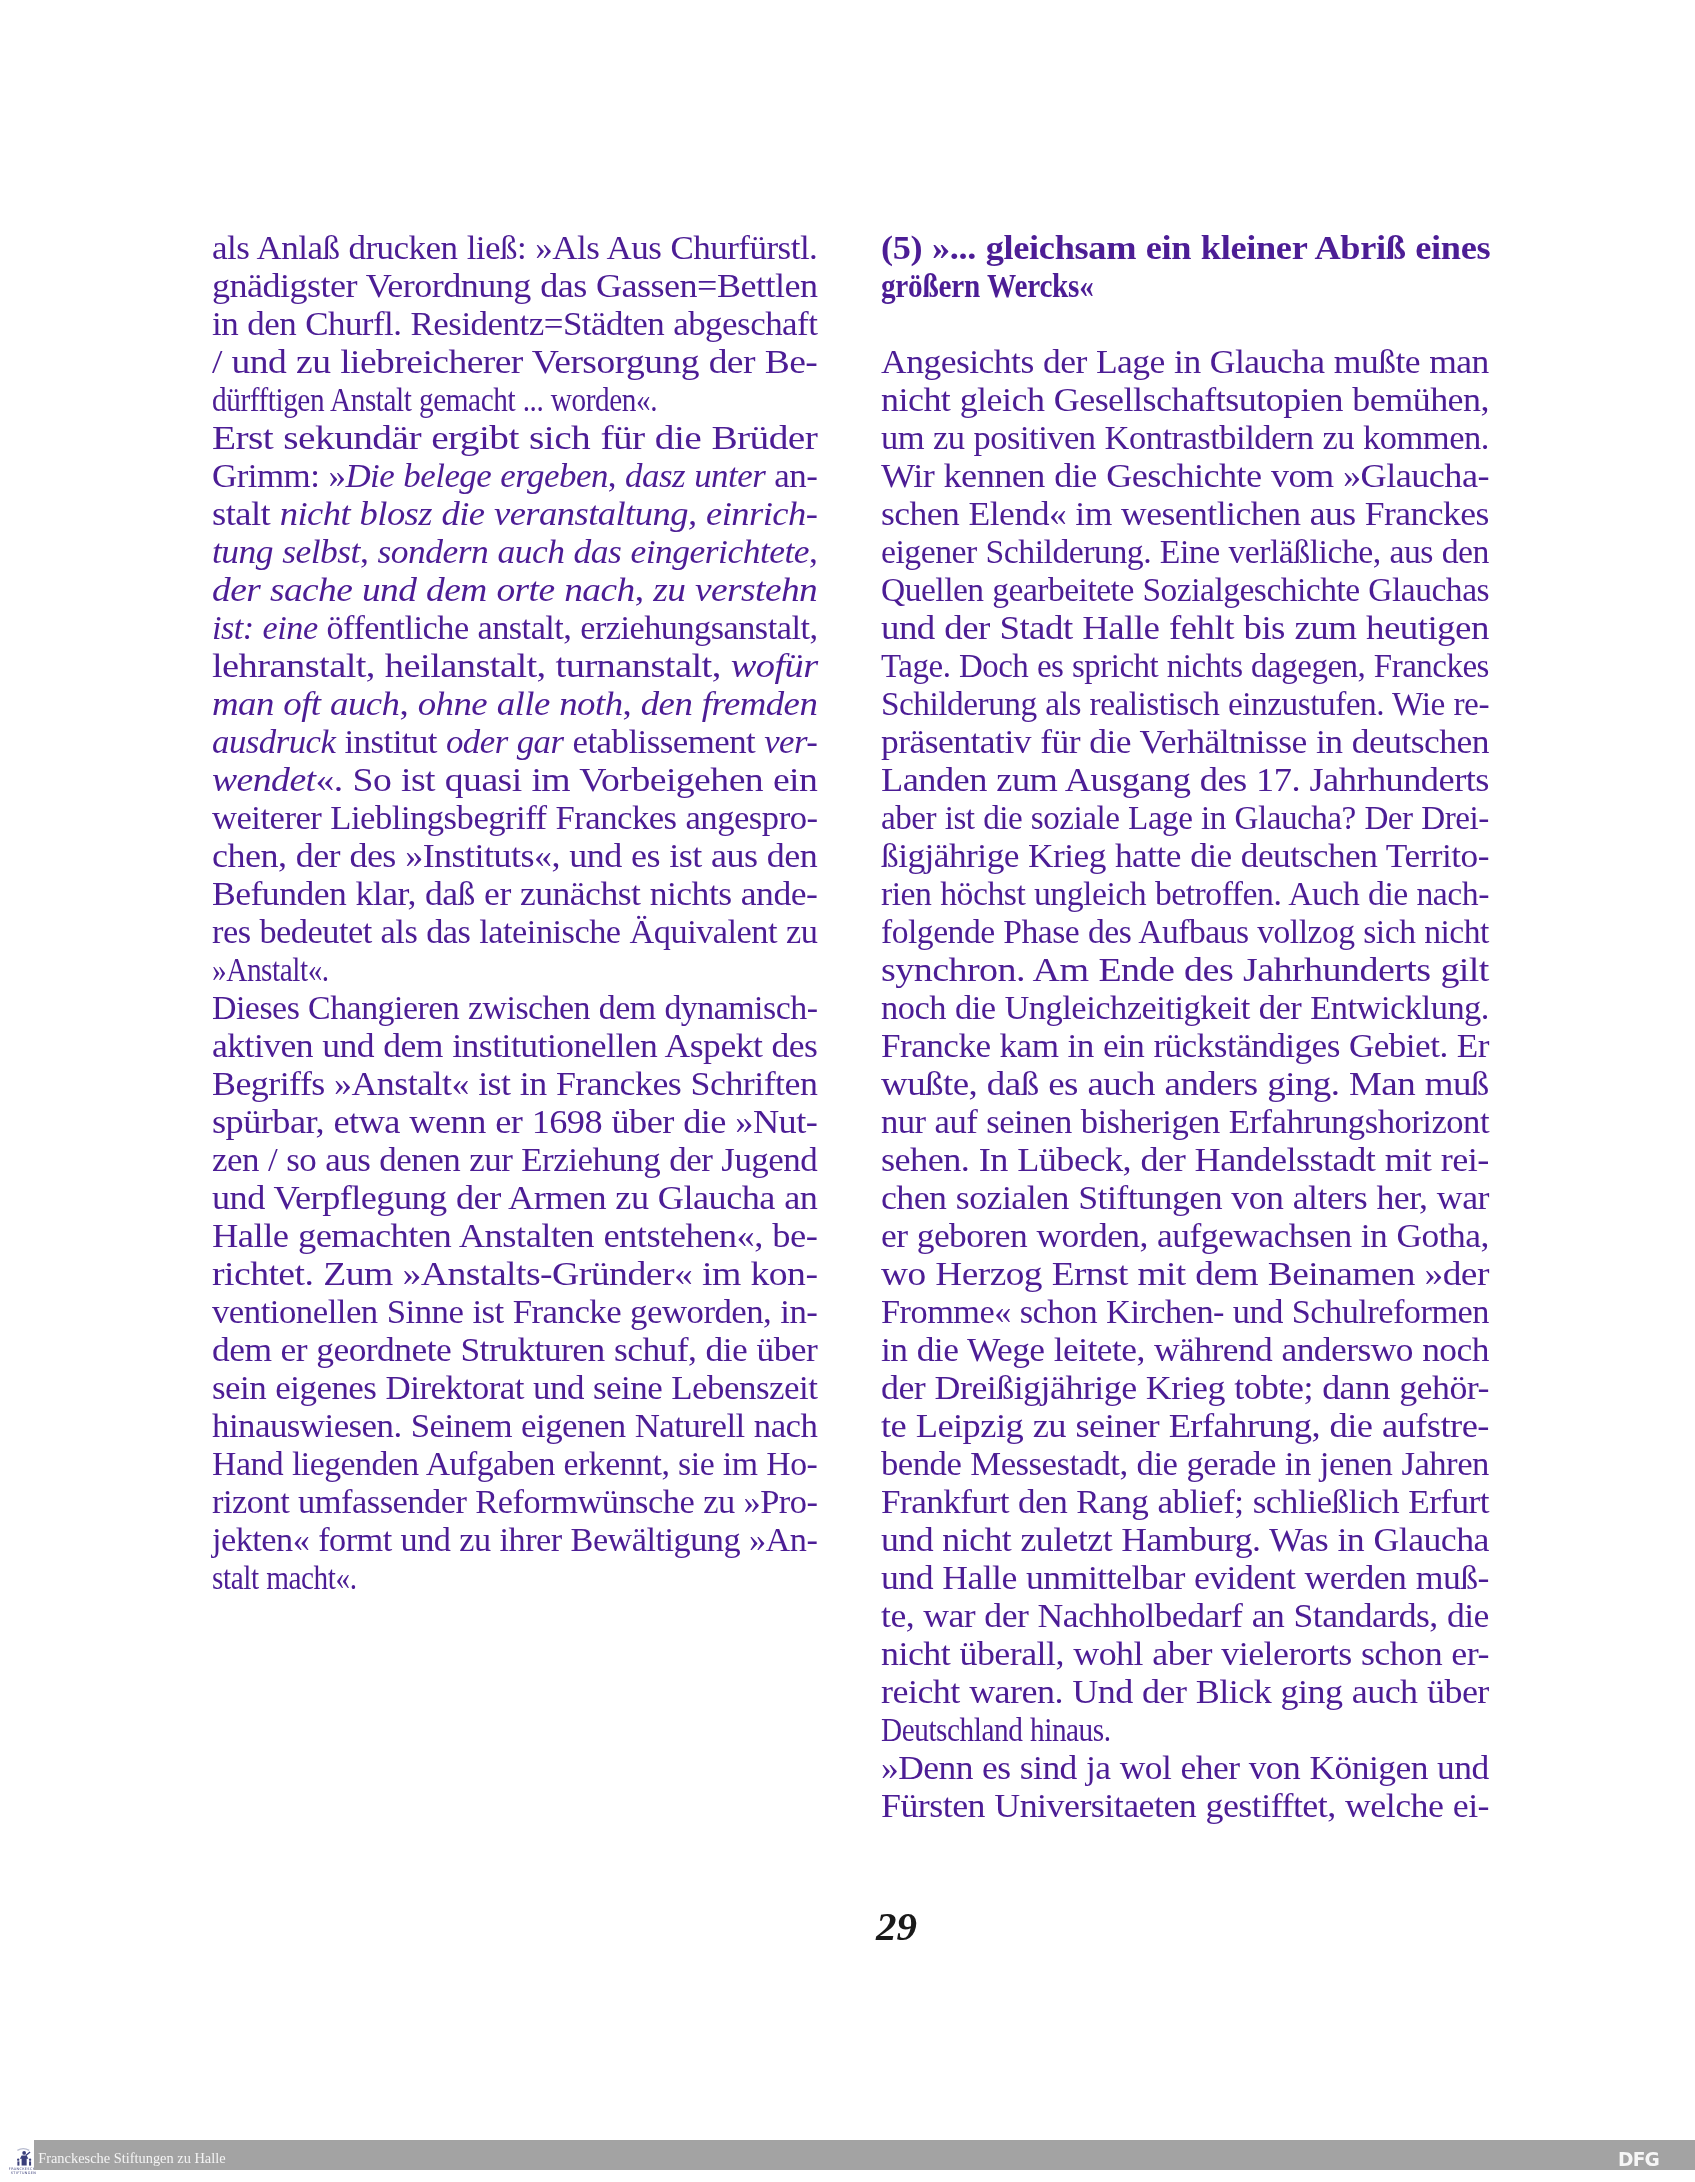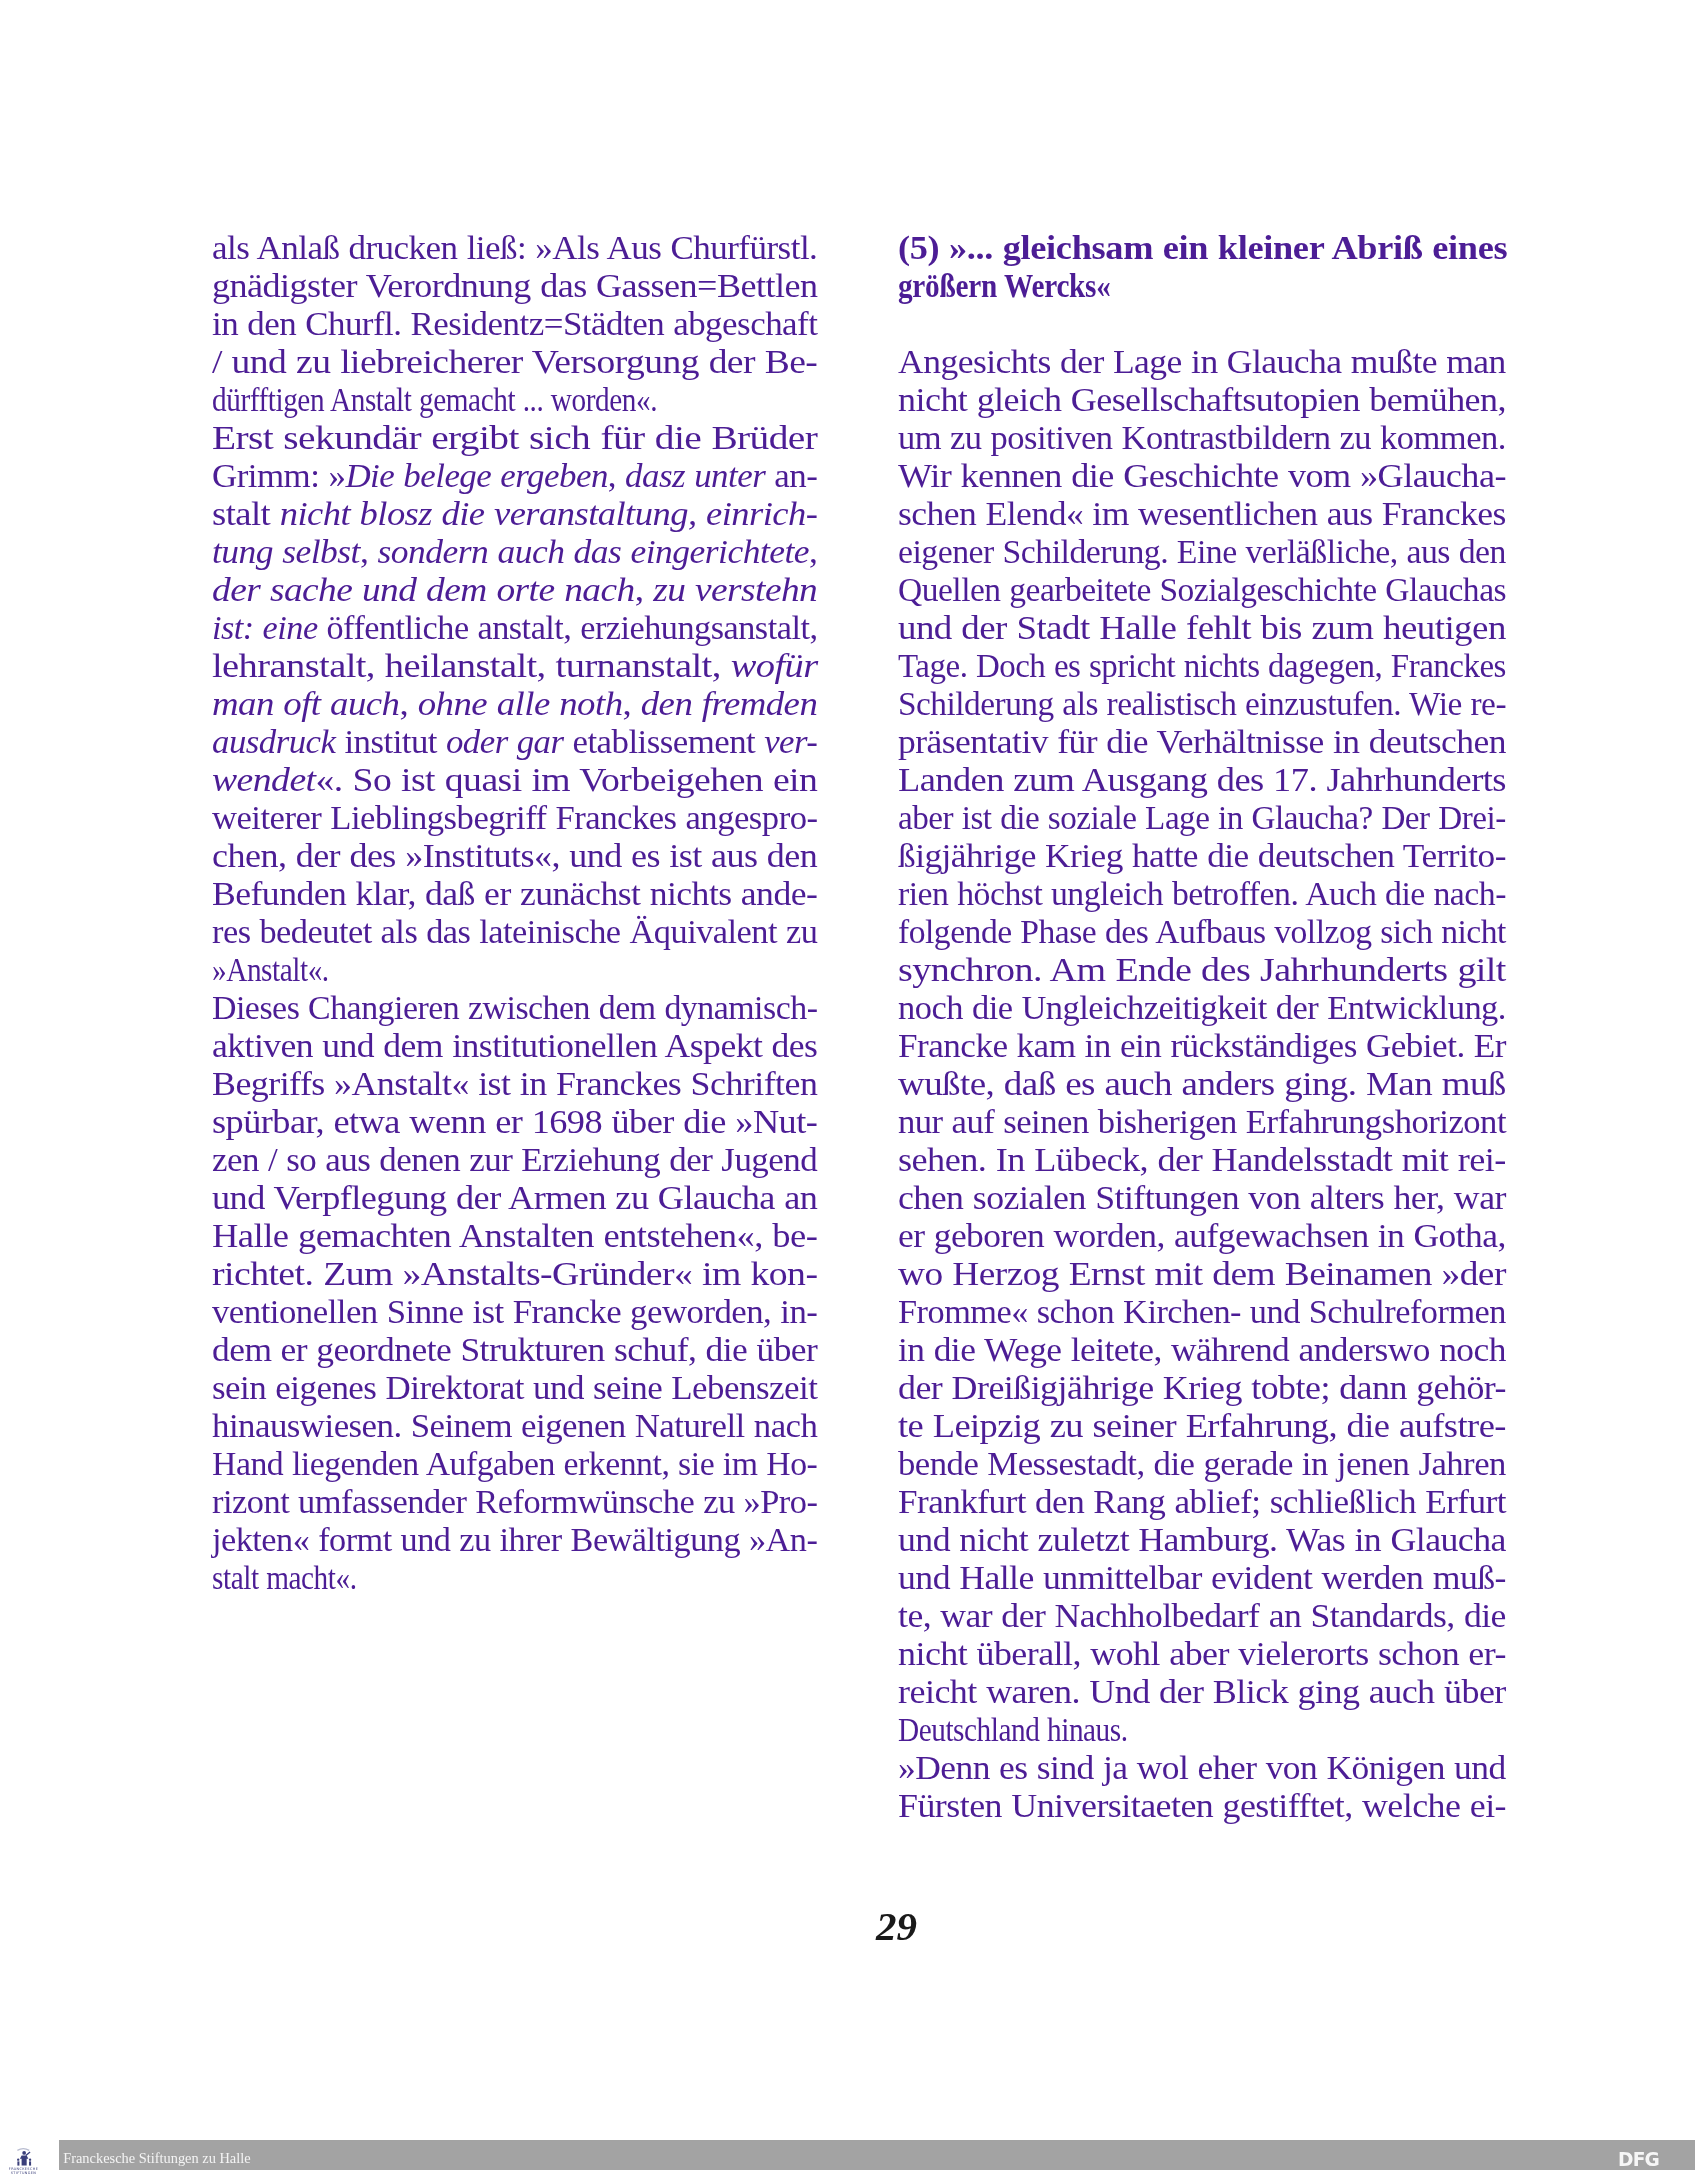--- a/index.html
+++ b/index.html
@@ -9,21 +9,21 @@
     position: absolute;
     font-family: "Liberation Serif", "DejaVu Serif", serif;
     font-size: 34px;
     line-height: 38px;
     color: #4c1d95;
     letter-spacing: -0.5px;
     word-spacing: 0.8px;
     transform-origin: left top;
   }
   .col-left { left: 212px; top: 229px; width: 603px; }
-  .col-right { left: 881px; top: 229px; width: 606px; margin-left: 17px; }
+  .col-right { left: 881px; top: 229px; width: 606px; }
   .line { display: block; white-space: nowrap; text-align: justify; text-align-last: justify; }
   .line.last { text-align-last: left; }
   .it { font-style: italic; }
   .heading {
     font-weight: bold;
     margin-bottom: 38px;
   }
   .heading .line { letter-spacing: -0.3px; }
   .page-number {
     position: absolute; left: 876px; top: 1902px;
@@ -36,21 +36,21 @@
   .footer-logo {
     position: absolute; left: 0; top: 0; width: 47px; height: 42px; background: #fff;
     display: flex; flex-direction: column; align-items: center; justify-content: center;
   }
   .footer-logo svg { display: block; }
   .footer-logo .logo-text {
     font-family: "DejaVu Sans", sans-serif; font-size: 3.4px; letter-spacing: 0.4px;
     color: #3a3f7a; line-height: 4.2px; text-align: center;
   }
   .footer-bar {
-    position: absolute; left: 59px; top: 0; right: 0; height: 30px; background: #a3a3a3;
+    position: absolute; left: 34px; top: 0; right: 0; height: 30px; background: #a3a3a3;
   }
   .footer-title {
     position: absolute; left: 4.2px; top: 10.2px;
     font-family: "Liberation Serif", "DejaVu Serif", serif; font-size: 14.4px; color: #f4f4f4;
   }
   .footer-dfg {
     position: absolute; right: 36px; top: 9.3px;
     font-family: "DejaVu Sans", sans-serif; font-weight: bold; font-size: 18.6px; color: #f6f6f6;
     letter-spacing: -0.8px;
   }

